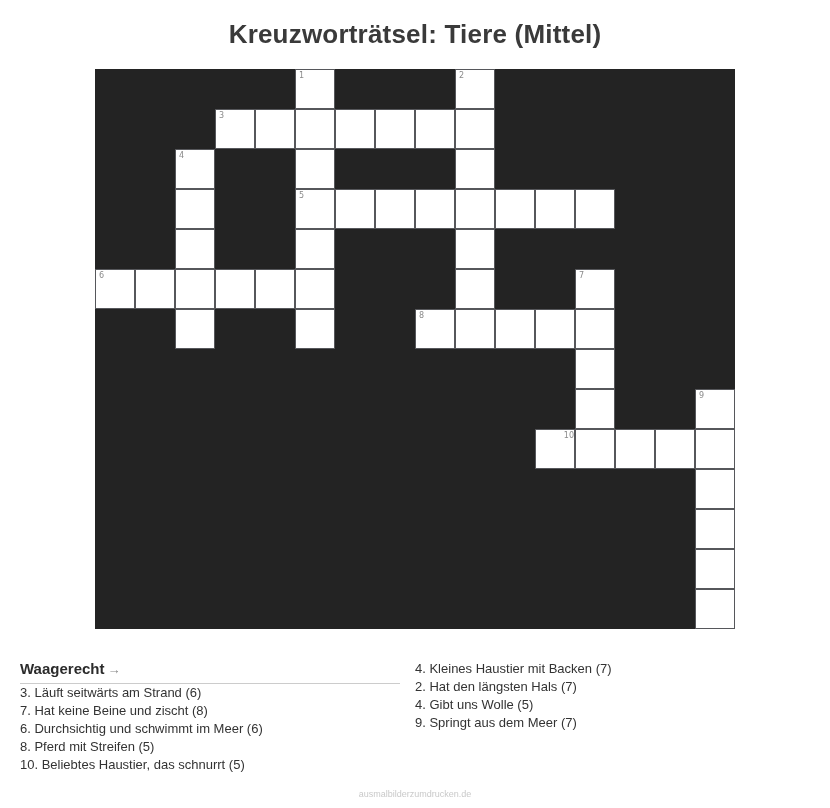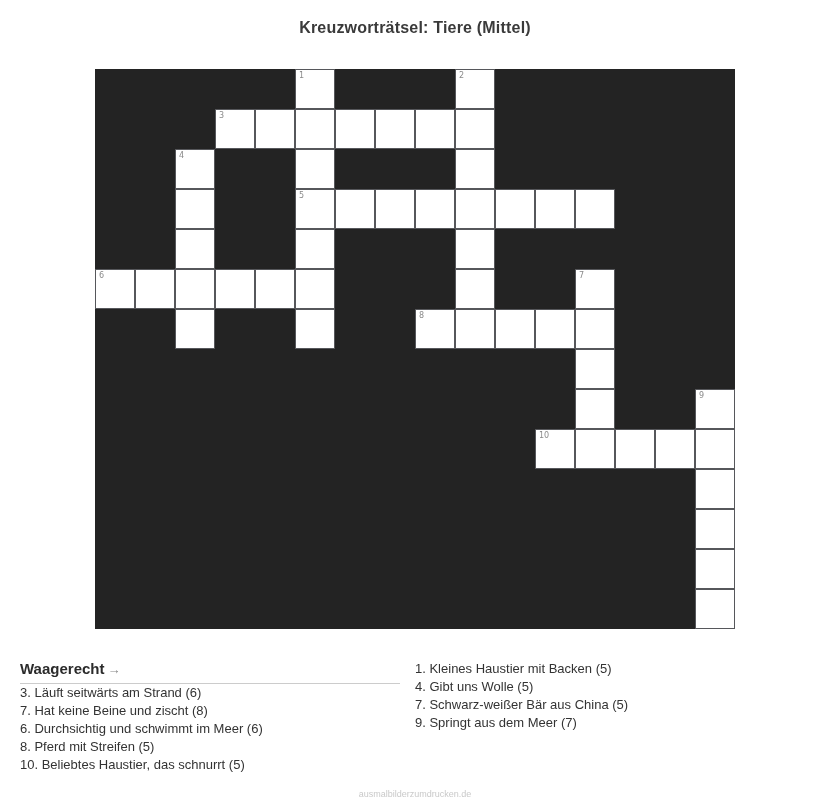--- a/index.html
+++ b/index.html
@@ -15,21 +15,21 @@
     --footer-text: #c9c9c9;
   }
   * { margin:0; padding:0; }
   html, body { background:#ffffff; }
   body {
     width:830px; height:808px; position:relative; overflow:hidden;
     font-family:"Liberation Sans","DejaVu Sans",sans-serif;
   }
   .title {
     position:absolute; top:19px; left:0; width:830px;
-    text-align:center; font-size:16px; font-weight:700;
+    text-align:center; font-size:26px; font-weight:700;
     color:var(--title-text); letter-spacing:0.2px;
   }
   .grid {
     position:absolute; left:95px; top:69px;
     width:640px; height:560px; background:var(--grid-bg);
   }
   .cell {
     position:absolute; width:40px; height:40px; box-sizing:border-box;
     background:var(--cell-fill); border:1px solid var(--cell-border);
   }
@@ -115,21 +115,21 @@
     </div>
     <div class="cell" style="left: 360px; top: 240px;"></div>
     <div class="cell" style="left: 400px; top: 240px;"></div>
     <div class="cell" style="left: 440px; top: 240px;"></div>
     <div class="cell" style="left: 480px; top: 240px;"></div>
     <div class="cell" style="left: 480px; top: 280px;"></div>
     <div class="cell" style="left: 480px; top: 320px;"></div>
     <div class="cell" style="left: 600px; top: 320px;">
       <span class="num">9</span>
     </div>
-    <div class="cell" style="left: 440px; top: 360px;">
+    <div class="cell" style="left: 440px; top: 360px; text-align: right;">
       <span class="num">10</span>
     </div>
     <div class="cell" style="left: 480px; top: 360px;"></div>
     <div class="cell" style="left: 520px; top: 360px;"></div>
     <div class="cell" style="left: 560px; top: 360px;"></div>
     <div class="cell" style="left: 600px; top: 360px;"></div>
     <div class="cell" style="left: 600px; top: 400px;"></div>
     <div class="cell" style="left: 600px; top: 440px;"></div>
     <div class="cell" style="left: 600px; top: 480px;"></div>
     <div class="cell" style="left: 600px; top: 520px;"></div>
@@ -141,21 +141,21 @@
     <ul class="clue-list" id="across-list">
         <li>3. Läuft seitwärts am Strand (6)</li>
         <li>7. Hat keine Beine und zischt (8)</li>
         <li>6. Durchsichtig und schwimmt im Meer (6)</li>
         <li>8. Pferd mit Streifen (5)</li>
         <li>10. Beliebtes Haustier, das schnurrt (5)</li>
       </ul>
   </section>
   <section class="clue-col">
     <ul class="clue-list" id="down-list">
-        <li>1. Kleines Haustier mit Backen (5)</li>
+        <li>4. Kleines Haustier mit Backen (7)</li>
+        <li>2. Hat den längsten Hals (7)</li>
         <li>4. Gibt uns Wolle (5)</li>
-        <li>7. Schwarz-weißer Bär aus China (5)</li>
         <li>9. Springt aus dem Meer (7)</li>
       </ul>
   </section>
 </div>
 
 <div class="footer">ausmalbilderzumdrucken.de</div>
 
 </body></html>

